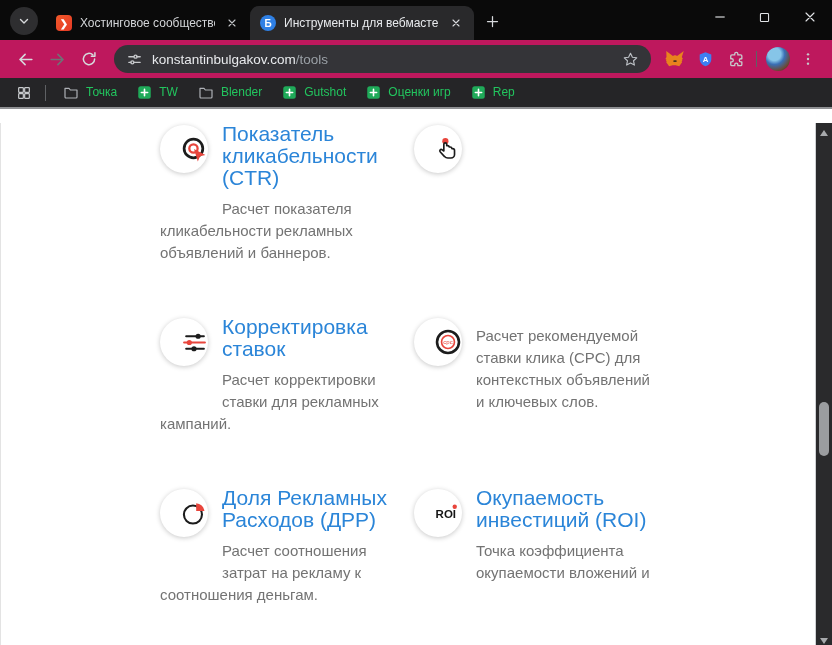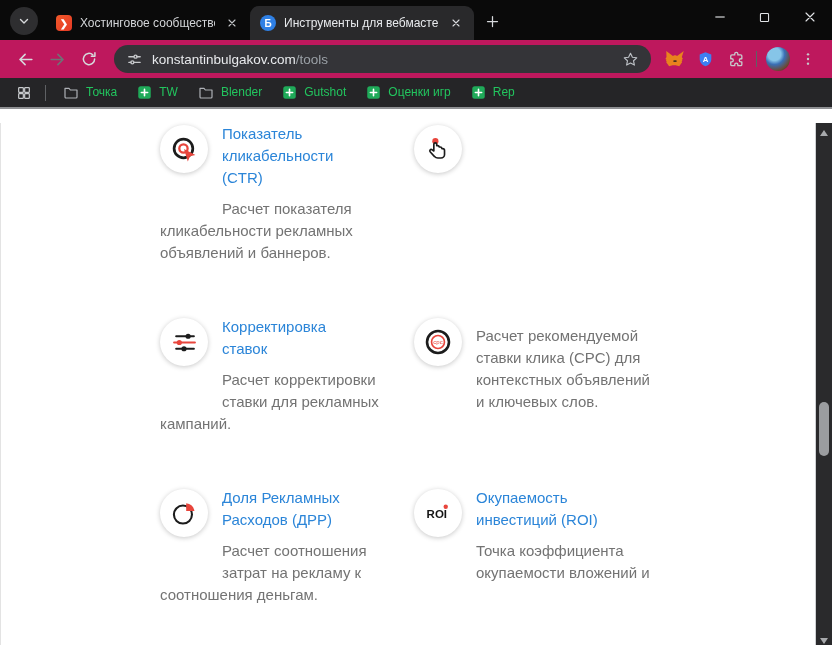--- a/index.html
+++ b/index.html
@@ -43,22 +43,22 @@
   .bm-item { display:flex; align-items:flex-start; gap:7px; padding:2px 8px; font-size:12px; color:#22c55e; flex:none; }
   .chrome-border { height:2px; background:#8f9093; }
 
   
   .page { position:relative; height:536px; background:#fff; padding-right:17px; border-left:1px solid #e3e3e3; }
   .content { width:496px; margin:14px auto 0; display:grid; grid-template-columns:242px 242px;
              column-gap:12px; row-gap:52px; }
   .card { min-height:20px; }
   .card-icon-circle { float:left; width:48px; height:48px; border-radius:50%; background:#fff;
                       box-shadow:0 1px 5px rgba(0,0,0,.22); margin:2px 14px 36px 0;
-                      display:flex; align-items:center; justify-content:center; }
-  .card-title { font-size:15px; line-height:22px; color:#2b85d8; white-space:pre-line; cursor:pointer; }
+                      display:flex; align-items:center; justify-content:flex-end; }
+  .card-title { font-size:21px; line-height:22px; color:#2b85d8; white-space:pre-line; cursor:pointer; }
   .card-desc { margin-top:9px; font-size:15px; line-height:22px; color:#737373; }
 
   
   .scrollbar { position:absolute; top:0; right:0; bottom:8px; width:17px; background:#2a2a2c;
                border-left:1px solid #cfd1d4; }
   .sb-btn { position:absolute; left:0; width:16px; height:16px; display:flex; align-items:center; justify-content:center; color:#a7a9ac; }
   .sb-up { top:2px; } .sb-down { bottom:2px; }
   .sb-thumb { position:absolute; left:3px; width:10px; top:279px; height:54px; border-radius:5px; background:#9b9da0; }
 
   svg { display:block; }

